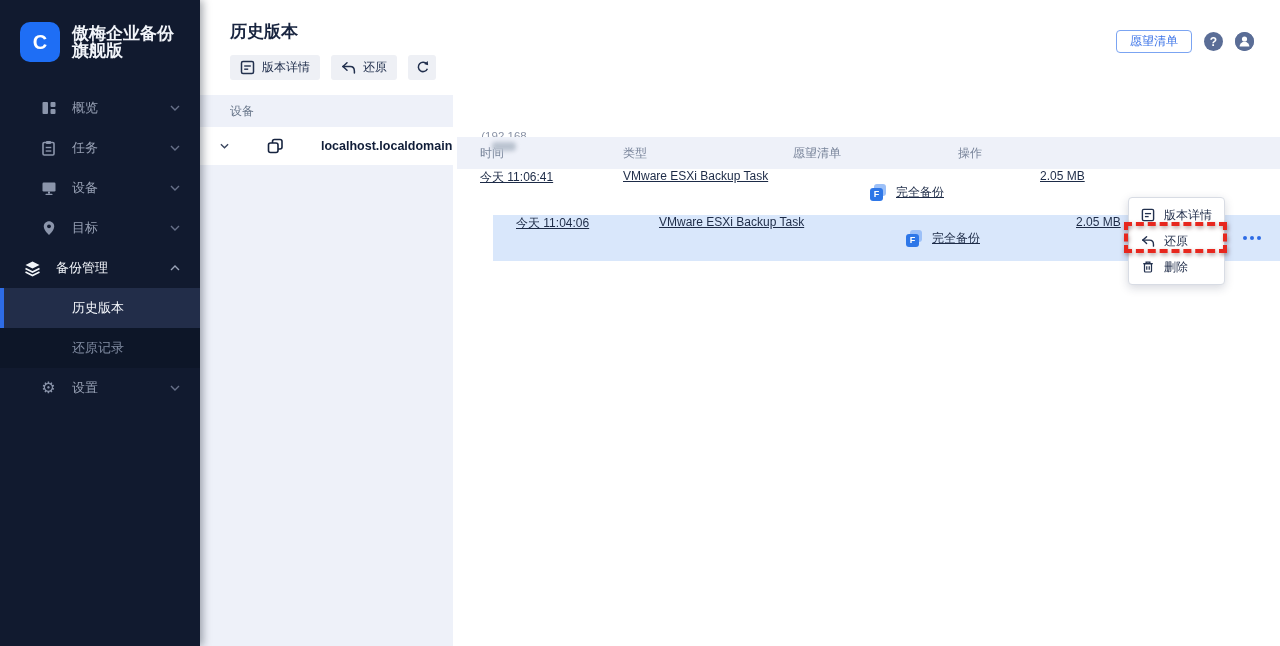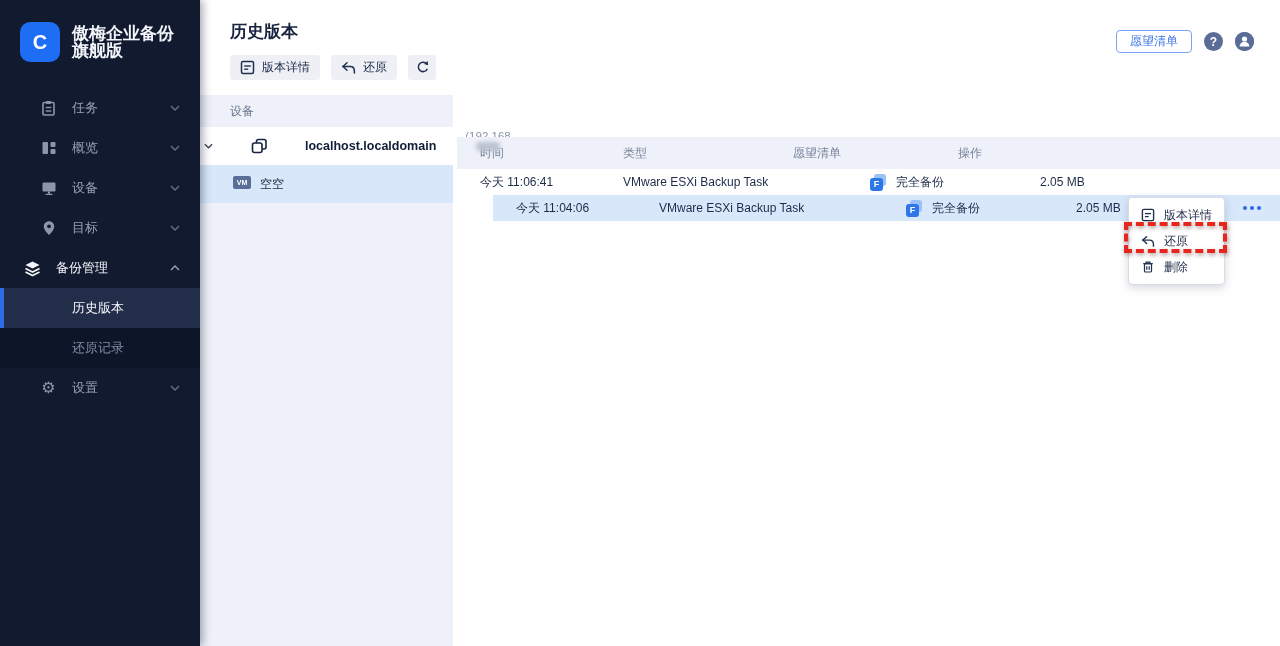--- a/index.html
+++ b/index.html
@@ -45,35 +45,35 @@
     display:flex; align-items:center; justify-content:center; cursor:pointer; border:none; }
   .circle-btn .q { color:#fff; font-size:12px; font-weight:bold; line-height:1; }
 
   
   .content { position:absolute; left:200px; top:95px; width:1080px; height:551px;
     display:flex; background:#fff; }
   .device-panel { width:253px; background:#eef1f9; flex:0 0 auto; }
   .panel-header { height:32px; display:flex; align-items:center; padding-left:30px;
     font-size:12px; color:#677589; }
   .tree-row { height:38px; display:flex; align-items:center; font-size:12px; cursor:pointer; }
-  .tree-row.host { background:#fff; padding-left:4px;gap:29px; }
+  .tree-row.host { background:#fff; padding-left:20px;gap:29px; }
   .host-name { font-size:12.5px; font-weight:bold; color:#101d38; margin-left:8px; }
   .host-ip { margin-left:auto; margin-right:6px; color:#8a93a6; font-size:11.5px;
     display:flex; align-items:center;flex-direction:column; }
   .redacted { display:inline-block; width:24px; height:9px; background:#b9c2cf;
     border-radius:4px; filter:blur(2px); margin:0 2px; }
   .tree-row.vm { background:#d9e7fb; padding-left:33px; color:#1c2a45; }
   .vm-name { margin-left:9px; }
   .panel-gap { width:4px; background:#fff; flex:0 0 auto; }
 
   .table { flex:1; display:flex; flex-direction:column; }
   .t-head { height:32px; background:#eef1f9; display:flex; align-items:center;
     font-size:12px; color:#78849a;margin-top:42px; }
-  .t-row { height:26px; display:flex; align-items:center; font-size:12px;
-    color:#1d2b47; background:#fff; cursor:pointer; }
+  .t-row { height:46px; display:flex; font-size:12px;
+    color:#1d2b47; background:#fff; cursor:pointer;text-decoration:underline; }
   .t-row.selected { background:#d9e7fb;margin-left:36px; }
   .c-time { width:166px; padding-left:23px; flex:0 0 auto; }
   .c-task { width:247px; flex:0 0 auto; }
   .c-type { width:170px; flex:0 0 auto; display:flex; align-items:center; gap:9px; }
   .c-size { width:165px; flex:0 0 auto; }
   .c-ops  { flex:1; display:flex; align-items:center; }
   .type-badge { position:relative; width:17px; height:17px; flex:0 0 auto; }
   .type-badge .back { position:absolute; left:4px; top:0; width:12px; height:12px;
     border-radius:3px; background:#9cc0f8; }
   .type-badge .front { position:absolute; left:0; top:4px; width:13px; height:13px;
@@ -111,54 +111,54 @@
       </div>
       <div class="brand">
         <div>傲梅企业备份</div>
         <div>旗舰版</div>
       </div>
     </div>
 
     <nav class="nav">
       <div class="nav-item">
         <span class="nicon">
+          <svg width="16" height="16" viewBox="0 0 16 16" fill="#8b95ab">
+              <rect x="1.5" y="2" width="5.5" height="12" rx="1"></rect>
+              <rect x="9.5" y="2" width="5" height="5" rx="1"></rect>
+              <rect x="9.5" y="9" width="5" height="5" rx="1"></rect>
+            </svg>
+        </span>
+        <span>概览</span>
+        <span class="chev">
+          <svg width="10" height="6" viewBox="0 0 10 6">
+              <polyline points="1,1 5,5 9,1" fill="none" stroke="#667089" stroke-width="1.4"></polyline>
+            </svg>
+        </span>
+      </div>
+
+      <div class="nav-item">
+        <span class="nicon">
           <svg width="15" height="16" viewBox="0 0 15 16">
               <rect x="2" y="2.5" width="11" height="12.5" rx="1.2" fill="none" stroke="#8b95ab" stroke-width="1.6"></rect>
               <rect x="5" y="1" width="5" height="3" rx="0.8" fill="#8b95ab"></rect>
               <line x1="4.7" y1="7.5" x2="10.3" y2="7.5" stroke="#8b95ab" stroke-width="1.4"></line>
               <line x1="4.7" y1="11" x2="10.3" y2="11" stroke="#8b95ab" stroke-width="1.4"></line>
             </svg>
         </span>
         <span>任务</span>
         <span class="chev">
           <svg width="10" height="6" viewBox="0 0 10 6">
               <polyline points="1,1 5,5 9,1" fill="none" stroke="#667089" stroke-width="1.4"></polyline>
             </svg>
         </span>
       </div>
 
       <div class="nav-item">
         <span class="nicon">
           <svg width="16" height="16" viewBox="0 0 16 16" fill="#8b95ab">
-              <rect x="1.5" y="2" width="5.5" height="12" rx="1"></rect>
-              <rect x="9.5" y="2" width="5" height="5" rx="1"></rect>
-              <rect x="9.5" y="9" width="5" height="5" rx="1"></rect>
-            </svg>
-        </span>
-        <span>概览</span>
-        <span class="chev">
-          <svg width="10" height="6" viewBox="0 0 10 6">
-              <polyline points="1,1 5,5 9,1" fill="none" stroke="#667089" stroke-width="1.4"></polyline>
-            </svg>
-        </span>
-      </div>
-
-      <div class="nav-item">
-        <span class="nicon">
-          <svg width="16" height="16" viewBox="0 0 16 16" fill="#8b95ab">
               <rect x="1.5" y="2.5" width="13" height="9" rx="1.2"></rect>
               <rect x="7" y="11.5" width="2" height="2.2"></rect>
               <rect x="4.5" y="13.7" width="7" height="1.4" rx="0.6"></rect>
             </svg>
         </span>
         <span>设备</span>
         <span class="chev">
           <svg width="10" height="6" viewBox="0 0 10 6">
               <polyline points="1,1 5,5 9,1" fill="none" stroke="#667089" stroke-width="1.4"></polyline>
             </svg>
@@ -288,27 +288,20 @@
             </svg>
         </span>
         <span class="host-name">localhost.localdomain</span>
         <span class="host-ip">
           <span>(192.168</span>
             <span class="redacted"></span>
             <span>)</span>
         </span>
       </div>
 
-      <div class="tree-row vm">
-        <span class="vm-badge">
-          <span class="screen">VM</span>
-          <span class="stand"></span>
-        </span>
-        <span class="vm-name">空空</span>
-      </div>
     </div>
 
     <div class="panel-gap"></div>
 
     <div class="table">
       <div class="t-head">
         <div class="c-time">时间</div>
         <div class="c-type">类型</div>
         <div class="c-size">愿望清单</div>
         <div class="c-ops">操作</div>

